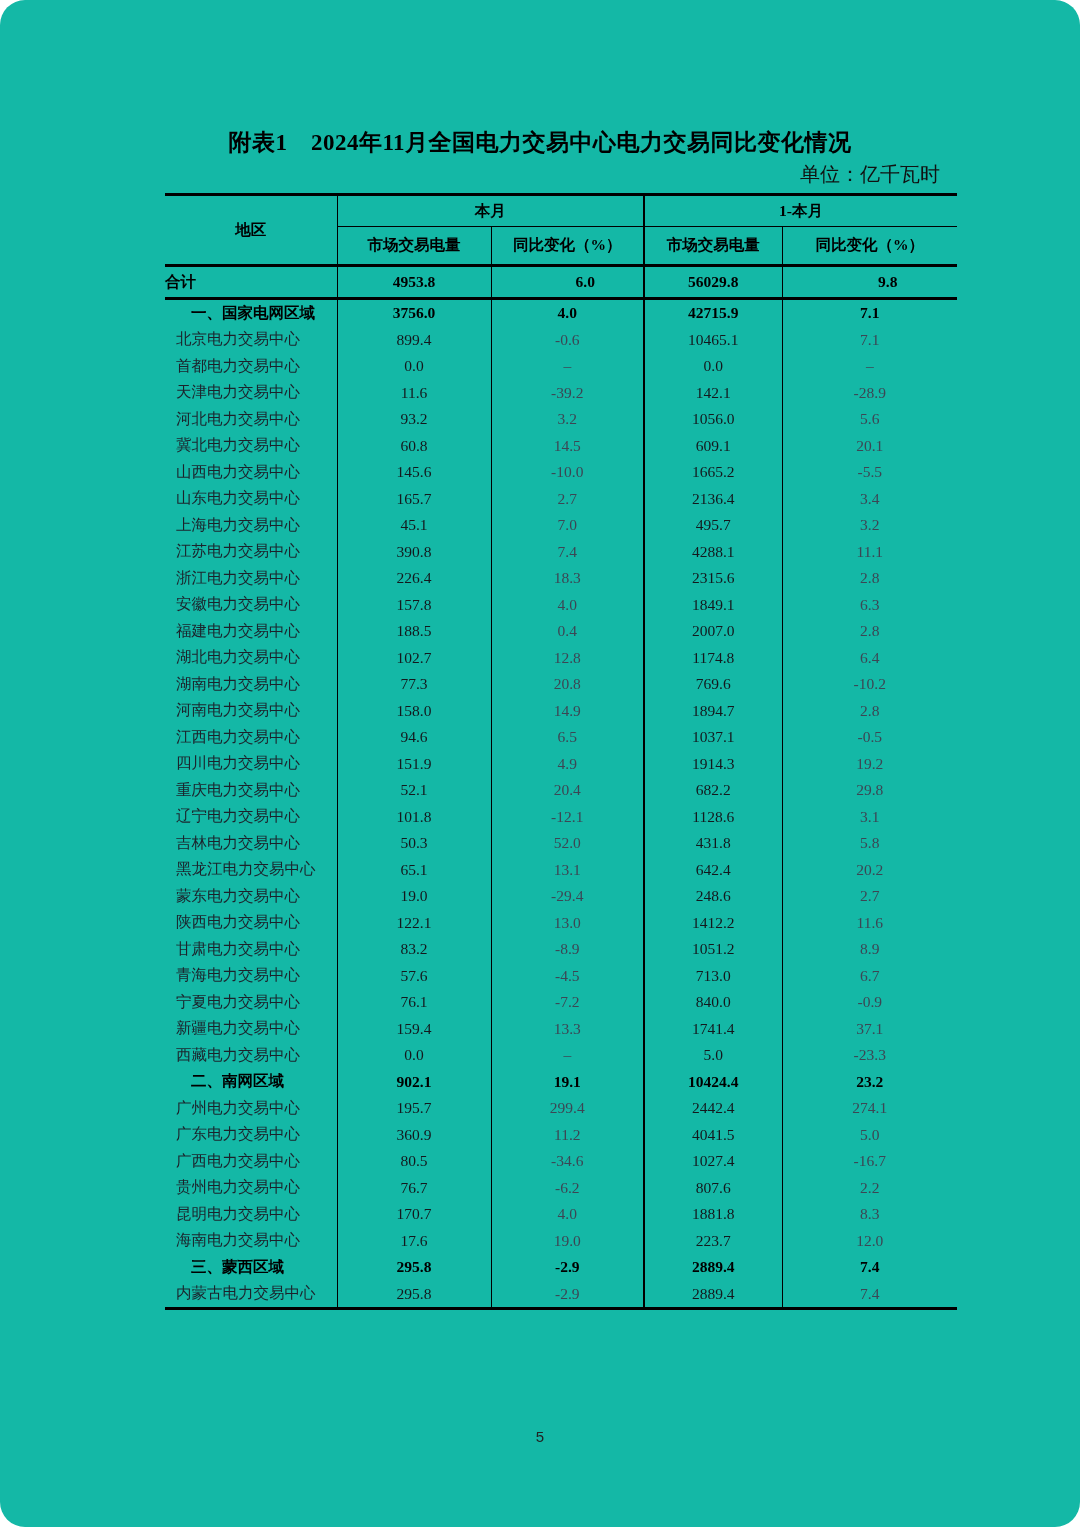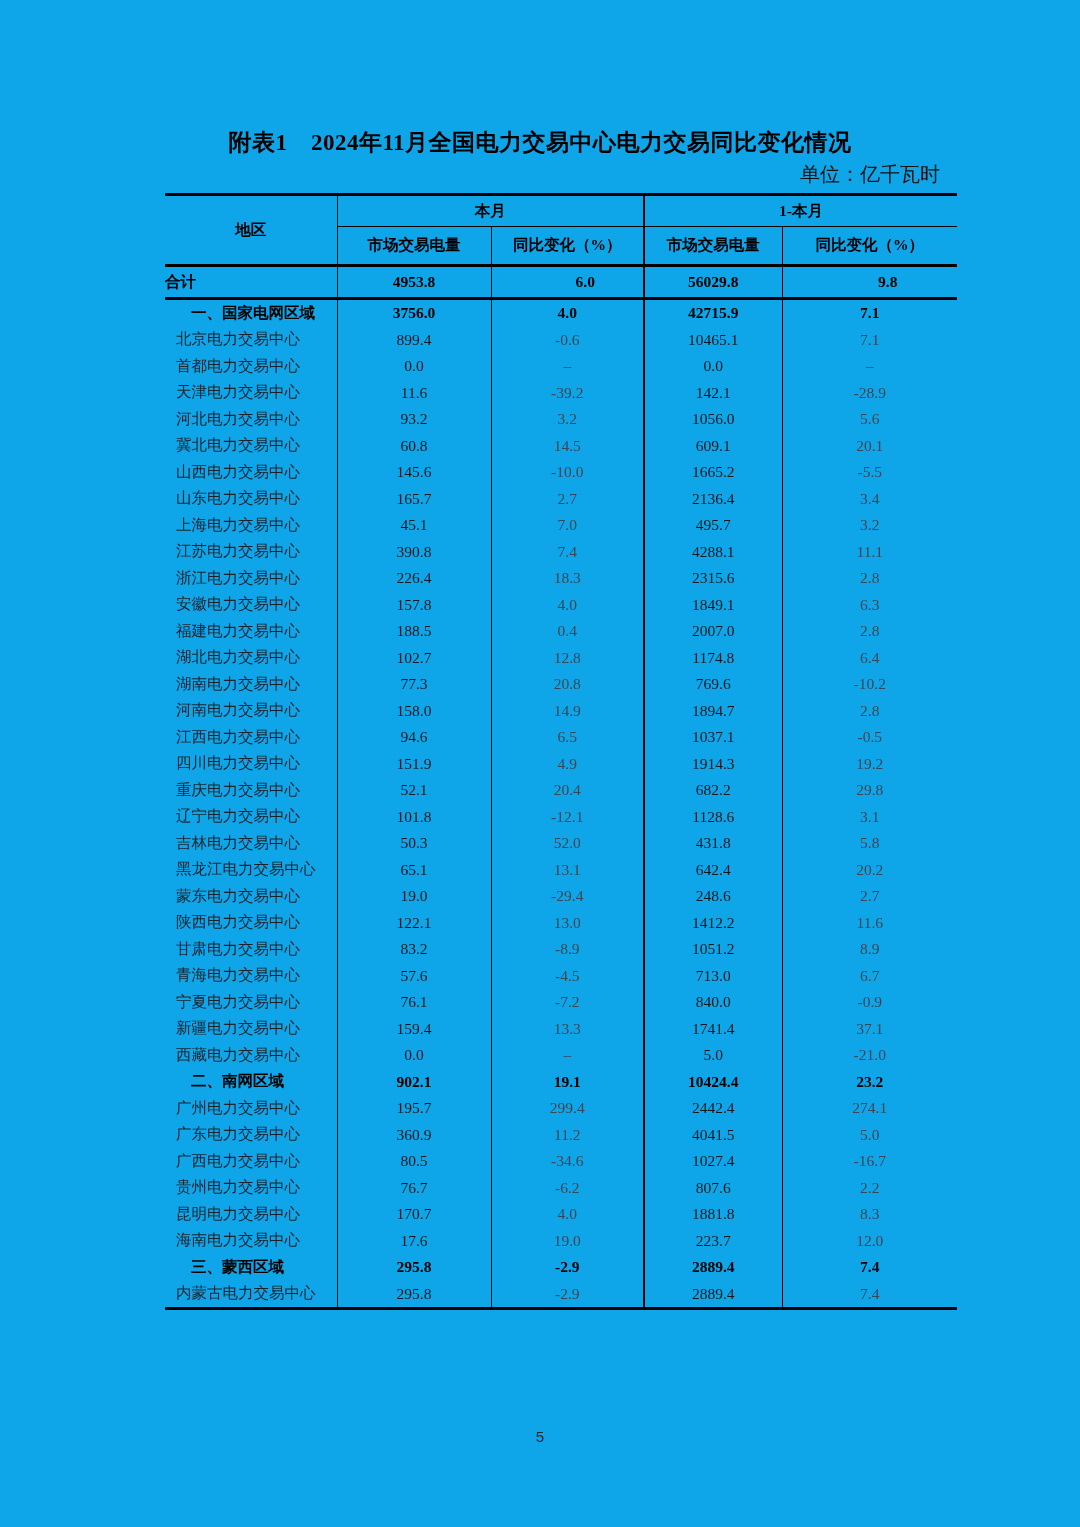--- a/index.html
+++ b/index.html
@@ -11,22 +11,23 @@
     width: 1080px;
     height: 1527px;
     font-family: "Liberation Serif", "DejaVu Serif", serif;
     color: #000;
     position: relative;
   }
   .page {
     position: relative;
     width: 1080px;
     height: 1527px;
-    background: #0ea5e9;
+    background: #14b8a6;
     overflow: hidden;
+    border-radius: 25px;
   }
   .doc-title {
     position: absolute;
     top: 127px;
     left: 0;
     width: 100%;
     text-align: center;
     font-size: 23px;
     font-weight: bold;
     letter-spacing: 0.5px;
@@ -346,21 +347,21 @@
       <td class="c1">159.4</td>
       <td class="c2">13.3</td>
       <td class="c3">1741.4</td>
       <td class="c4">37.1</td>
     </tr>
         <tr>
       <td class="c-name">西藏电力交易中心</td>
       <td class="c1">0.0</td>
       <td class="c2">–</td>
       <td class="c3">5.0</td>
-      <td class="c4">-21.0</td>
+      <td class="c4">-23.3</td>
     </tr>
         <tr class="group-row">
       <td class="c-name">二、南网区域</td>
       <td class="c1">902.1</td>
       <td class="c2">19.1</td>
       <td class="c3">10424.4</td>
       <td class="c4">23.2</td>
     </tr>
         <tr>
       <td class="c-name">广州电力交易中心</td>

